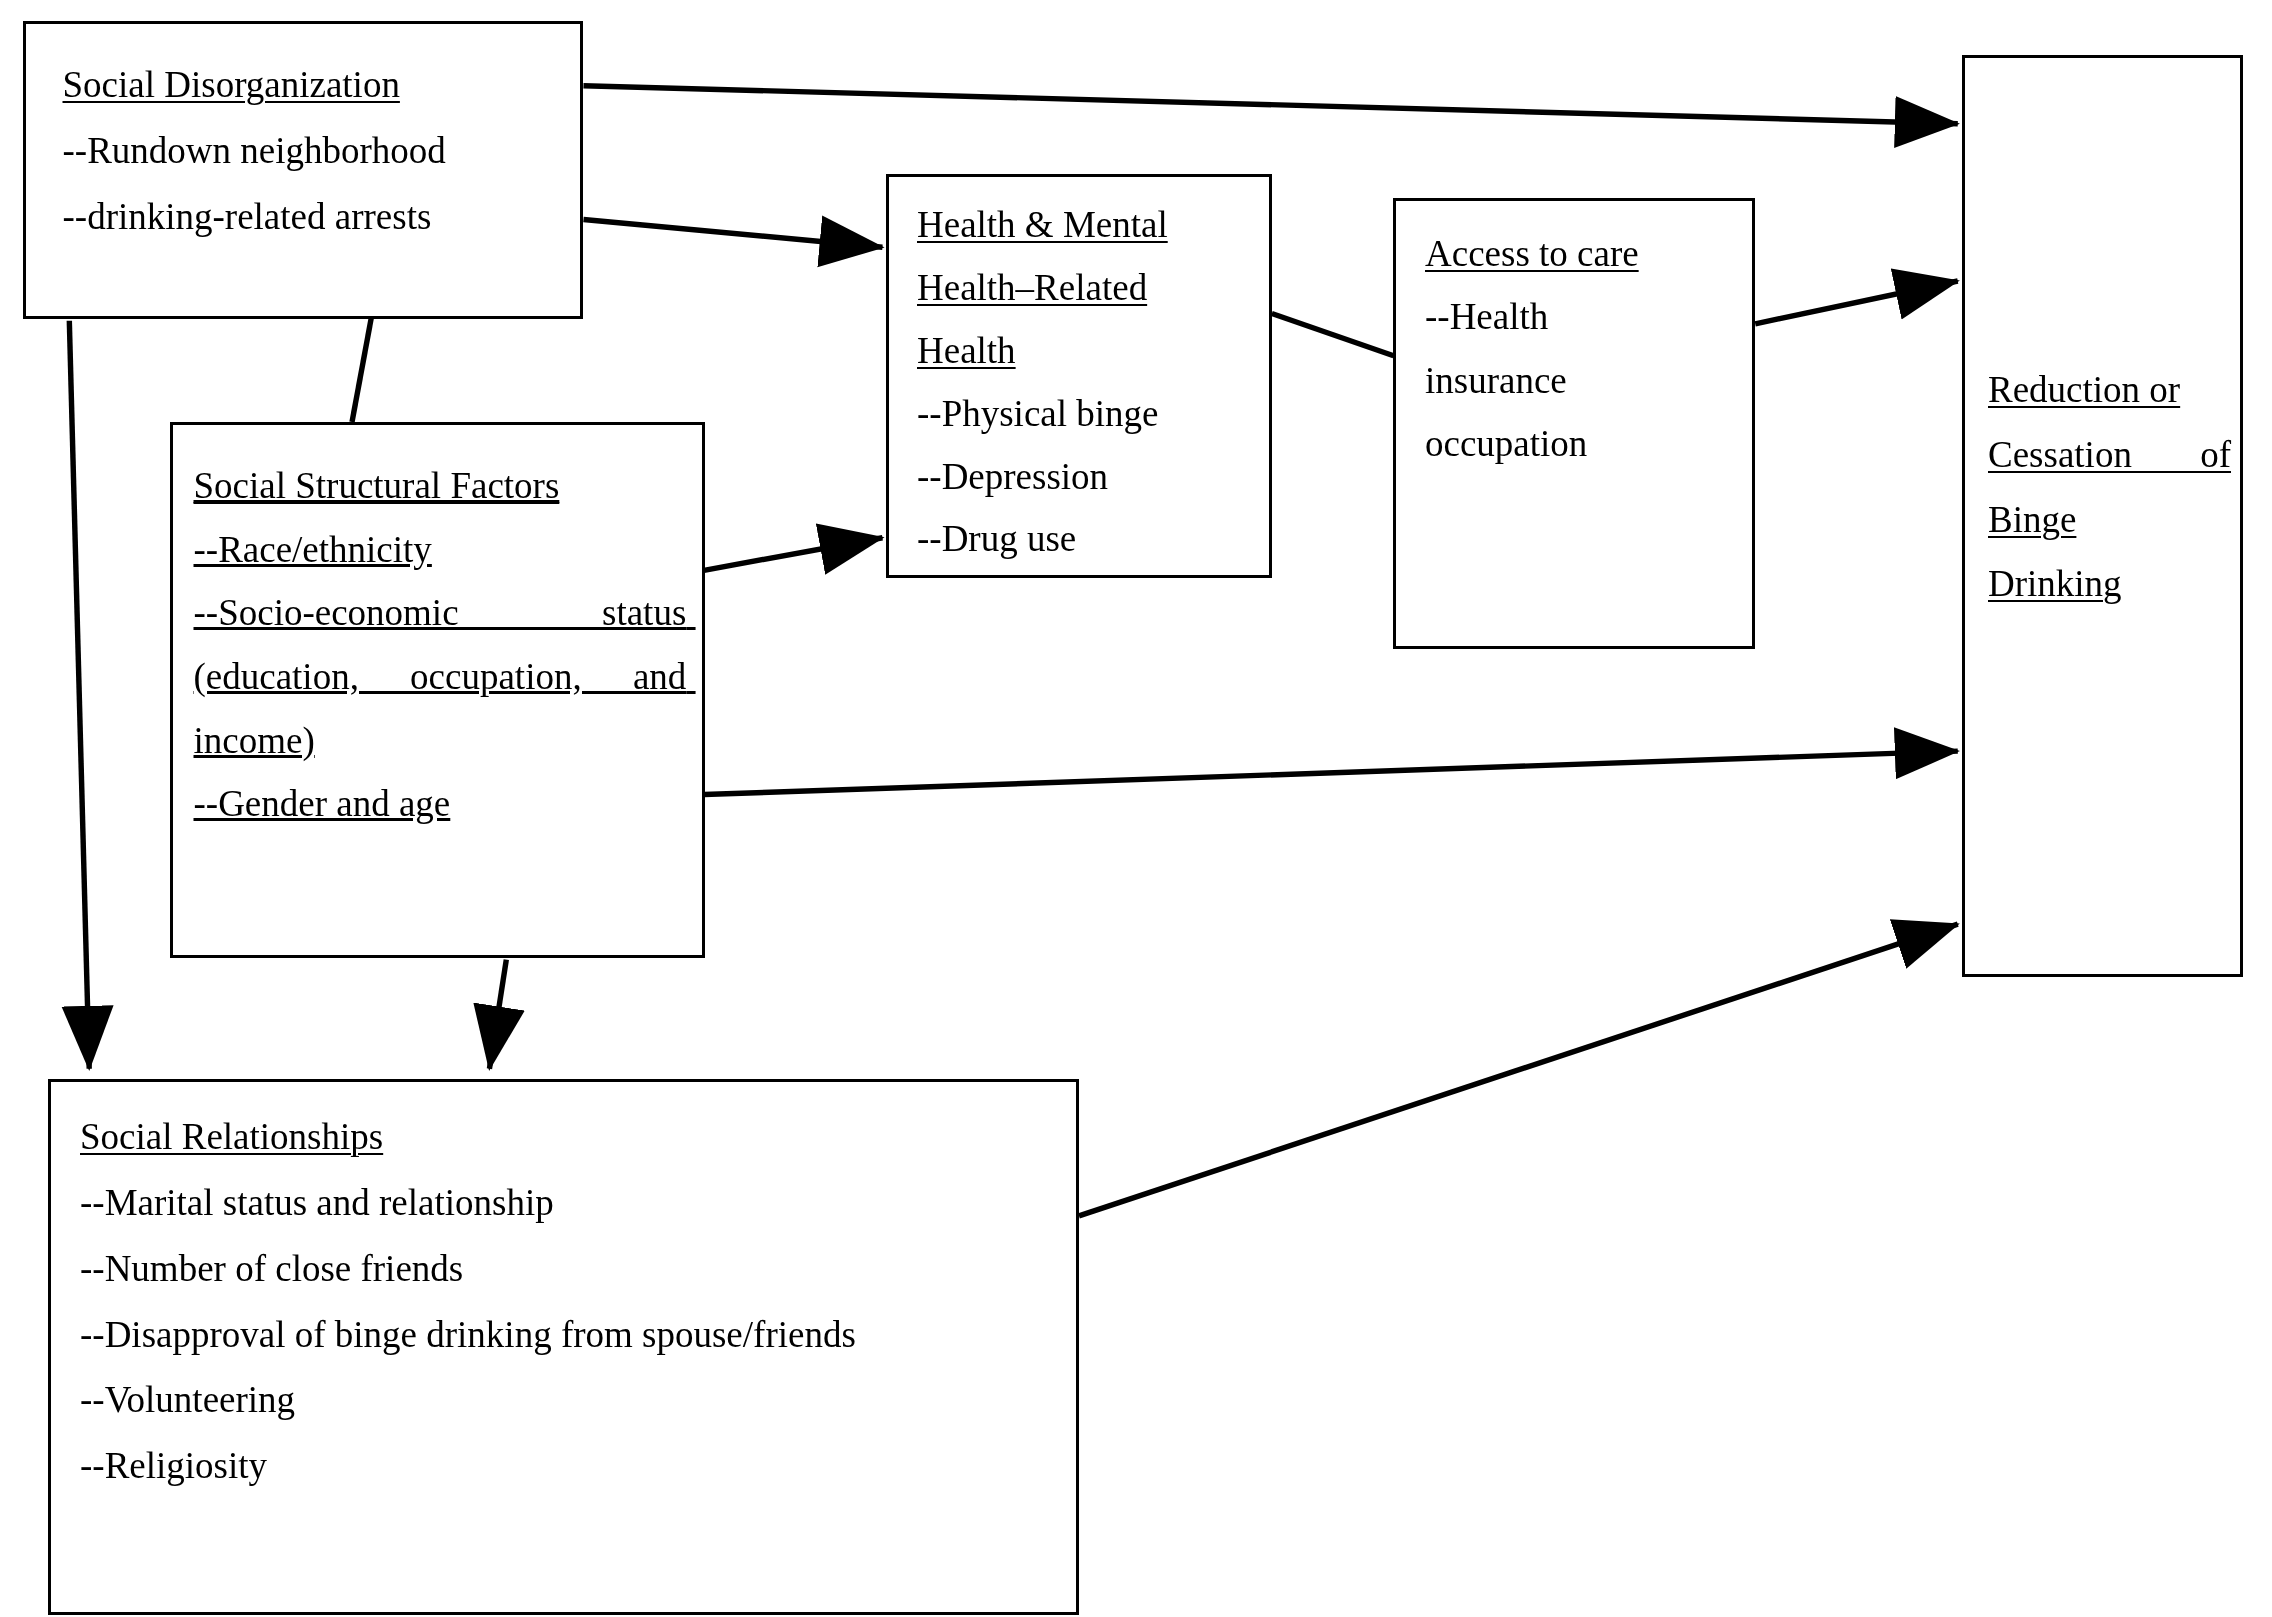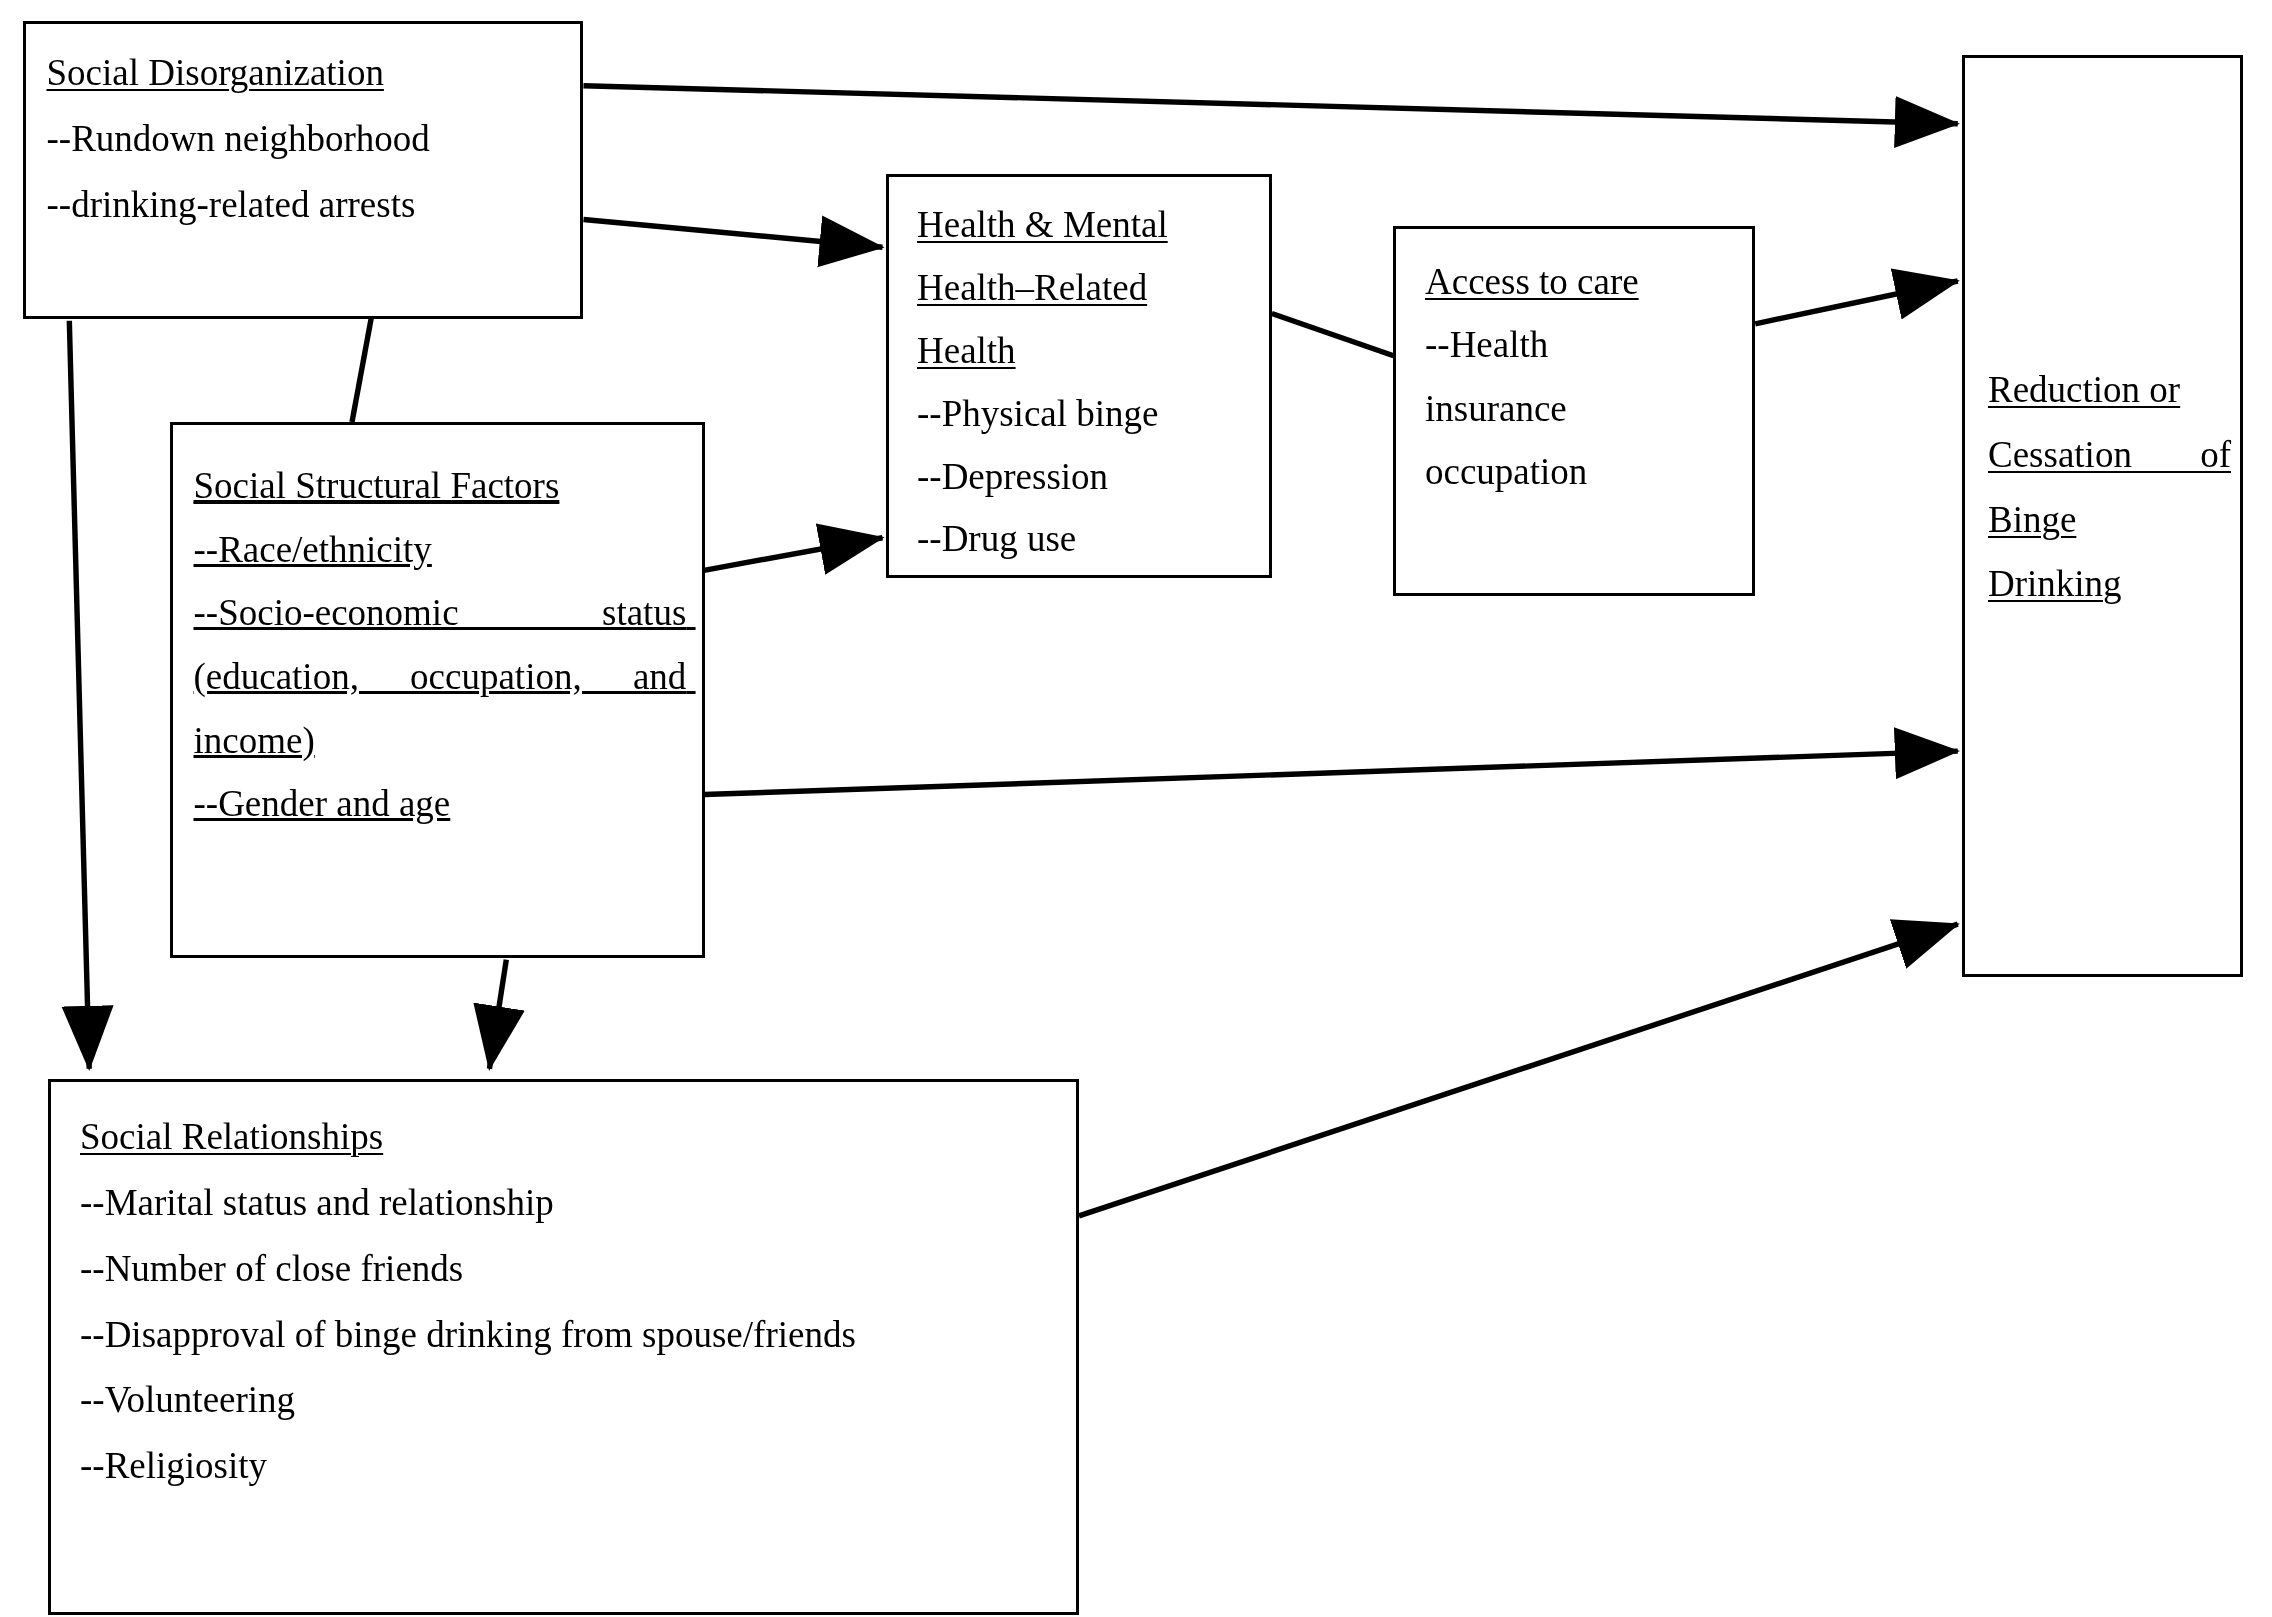--- a/index.html
+++ b/index.html
@@ -41,36 +41,36 @@
     line-height: 1.52;
     white-space: pre-wrap;
   }
   .item {
     font-size: 37px;
     line-height: 1.52;
     white-space: pre-wrap;
   }
   
   #node-social-disorganization { left: 23px;  top: 21px;   width: 560px;  height: 298px; }
-  #node-social-disorganization .node-inner { padding-top: 16px; }
+  #node-social-disorganization .node-inner { padding-top: 28px; margin-left: 16px; }
   #node-social-disorganization .title,
   #node-social-disorganization .item { line-height: 1.78; }
 
   #node-social-structural-factors { left: 170px; top: 422px;  width: 535px; height: 536px; }
   #node-social-structural-factors .node-inner { padding-top: 29px; text-decoration: underline; }
   #node-social-structural-factors .title,
   #node-social-structural-factors .item { line-height: 1.72; }
   #node-social-structural-factors .justify { text-align: justify; text-align-last: left; }
 
   #node-health-mental { left: 886px; top: 174px;  width: 386px; height: 404px; }
   #node-health-mental .node-inner { padding: 17px 11px 6px 28px; }
   #node-health-mental .title { display: block; width: max-content; }
   #node-health-mental .title, #node-health-mental .item { line-height: 1.70; }
 
-  #node-access-to-care { left: 1393px; top: 198px; width: 362px; height: 370px; margin-top: 28px; }
+  #node-access-to-care { left: 1393px; top: 198px; width: 362px; height: 451px; }
   #node-access-to-care .node-inner { padding: 20.5px 8.4px 6px 29px; }
   #node-access-to-care .title { display: block; width: max-content; }
   #node-access-to-care .title, #node-access-to-care .item { line-height: 1.72; }
 
   #node-outcome { left: 1962px; top: 55px; width: 281px; height: 922px; }
   #node-outcome .node-inner { padding: 0 9px 0 23px; position: relative; top: 300px; }
   #node-outcome .title { line-height: 1.75; display: block; }
   #node-outcome .spread { text-align: justify; text-align-last: justify; }
 
   #node-social-relationships { left: 48px; top: 1079px; width: 1031px; height: 536px; }

